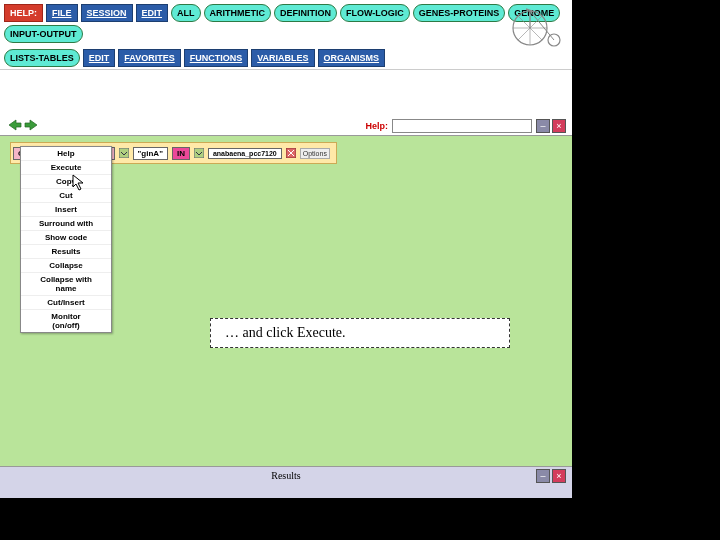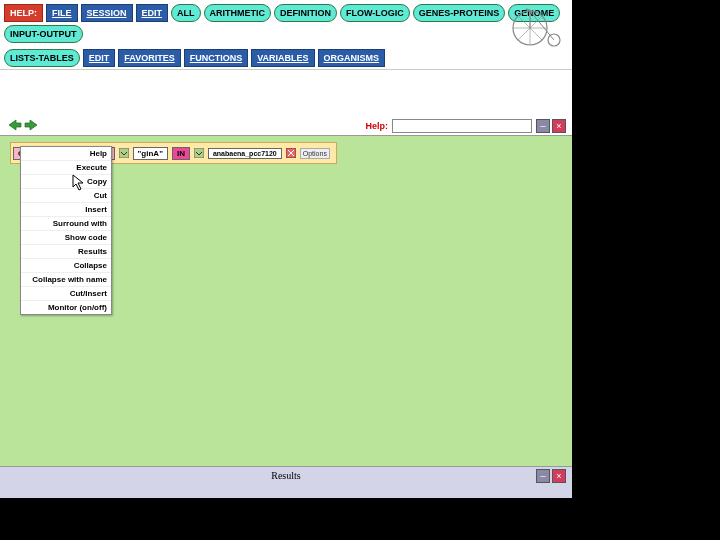--- a/index.html
+++ b/index.html
@@ -24,21 +24,21 @@
   .wb-close { background: #d43c5c; }
   .workspace { background: #b9e49a; height: 330px; position: relative; overflow: hidden; }
   .expr-bar { position: absolute; top: 6px; left: 10px; background: #ffe9a8; border: 1px solid #ccaa55; padding: 2px 6px 2px 2px; display: flex; align-items: center; gap: 4px; height: 22px; }
   .tag { padding: 1px 4px; border: 1px solid #666; font-size: 8px; font-weight: bold; }
   .tag-pink { background: #f5b5c8; }
   .tag-cyan { background: #ec4899; }
   .tag-white { background: #fff; }
   .tiny-icon { width: 10px; height: 10px; display: inline-block; }
   .options-btn { font-size: 7px; color: #333; border: 1px solid #aaa; background: #eee; padding: 1px 2px; cursor: pointer; }
   .ctx-menu { position: absolute; top: 10px; left: 20px; background: #fff; border: 1px solid #888; width: 92px; box-shadow: 1px 1px 2px rgba(0,0,0,0.3); }
-  .ctx-item { padding: 2px 4px; font-size: 8px; text-align: right; border-bottom: 1px solid #eee; cursor: pointer; font-weight: bold; }
+  .ctx-item { padding: 2px 16px; font-size: 8px; text-align: center; border-bottom: 1px solid #eee; cursor: pointer; font-weight: bold; }
   .ctx-item:last-child { border-bottom: none; }
   .cursor { position: absolute; top: 38px; left: 72px; width: 16px; height: 18px; pointer-events: none; }
   .callout { position: absolute; top: 182px; left: 210px; background: #fff; border: 1px dashed #333; padding: 6px 14px; font-size: 14px; font-family: 'Times New Roman', serif; width: 300px; }
   .results { background: #d4d4e8; height: 32px; border-top: 1px solid #999; position: relative; }
   .results-title { text-align: center; font-size: 10px; padding: 3px; font-family: 'Times New Roman', serif; }
   .results-winbtns { position: absolute; right: 6px; top: 2px; display: flex; gap: 2px; }
 </style>
 </head>
 <body>
 
@@ -137,20 +137,21 @@
         <div class="ctx-item">Cut/Insert</div>
         <div class="ctx-item">Monitor (on/off)</div>
       </div>
 
     <div class="cursor">
       <svg viewBox="0 0 16 18">
           <polygon points="1,1 1,13 4,10 7,16 9,15 6,9 11,9" fill="#fff" stroke="#000" stroke-width="1"></polygon>
         </svg>
     </div>
 
+    <div class="callout">… and click Execute.</div>
   </div>
 
   <div class="results">
     <div class="results-title">Results</div>
     <div class="results-winbtns">
       <span class="winbtn wb-min">–</span>
       <span class="winbtn wb-close">×</span>
     </div>
   </div>
 </div>

